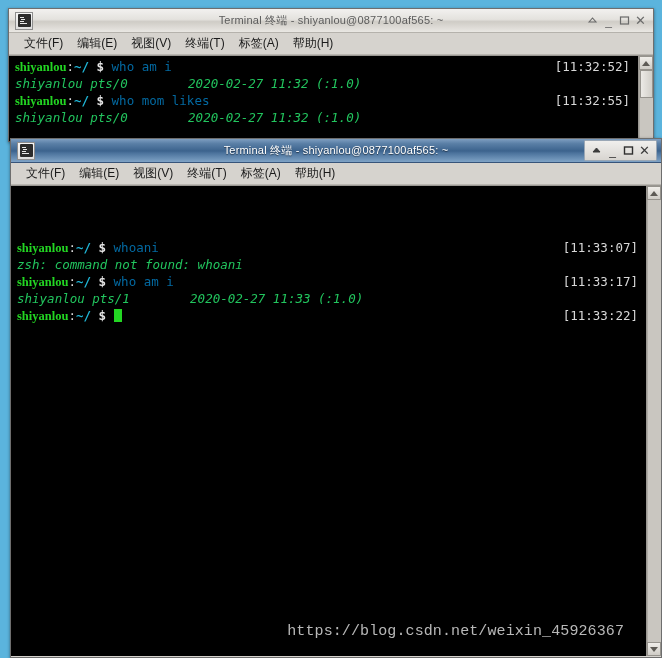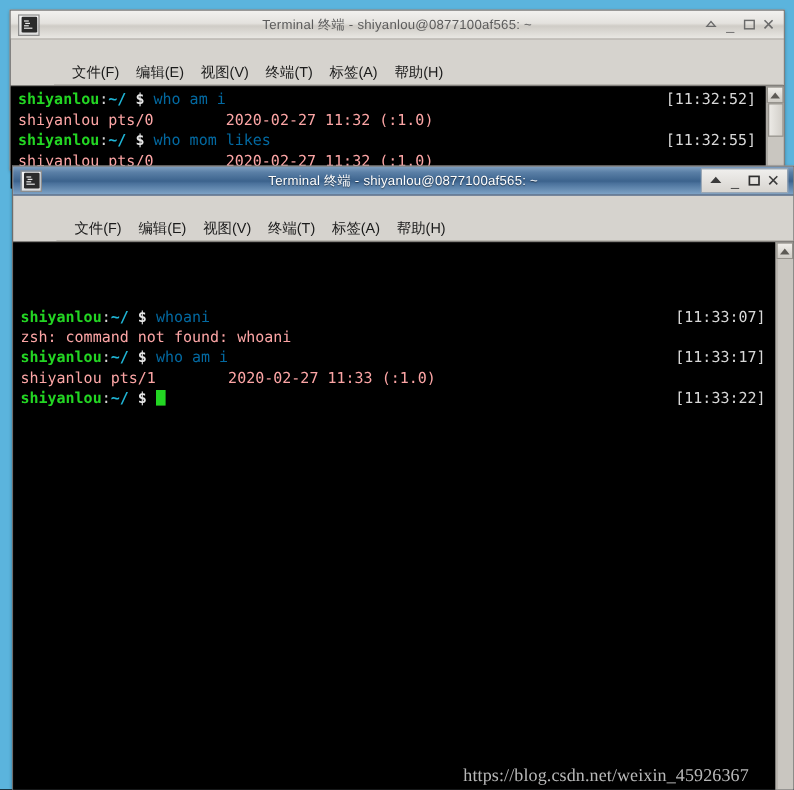--- a/index.html
+++ b/index.html
@@ -122,28 +122,27 @@
     color: #3b3b3b;
   }
   .wbtn.shade svg { display:block; }
   .wbtn.min { font-weight: 400; }
   .wbtn.max svg { display:block; }
   .wbtn.close { font-size: 13px; font-weight: 400; }
   .titlebar.inactive .wbtn { color: #6a6a6a; }
 
   
   .menubar {
-    height: 38px;
-    display: flex;
-    align-items: flex-end;
+    height: 22px;
+    display: flex;
+    align-items: center;
     background: #d6d3ce;
     border-bottom: 1px solid #b9b6b0;
     padding-left: 8px;
     box-sizing: border-box;
-    margin-left: 36px;
   }
   .menu-item {
     font-size: 12px;
     color: #1b1b1b;
     padding: 1px 7px 1px 7px;
     white-space: nowrap;
     cursor: default;
   }
 
   
@@ -165,26 +164,26 @@
     position: relative;
     white-space: pre;
   }
   .line { position: relative; height: 17px; white-space: pre; }
   .stamp {
     position: absolute;
     right: 8px;
     top: 0;
     color: #d8d8d8;
   }
-  .c-user  { color: #23d623; font-weight: bold; }
+  .c-user  { color: #23d623; font-weight: bold; font-family: Liberation Serif, serif; }
   .c-colon { color: #d8d8d8; }
   .c-path  { color: #1fb5d6; font-weight: bold; }
   .c-sign  { color: #e6e6e6; font-weight: bold; }
   .c-cmd   { color: #0369a1; }
-  .c-out   { color: #fca5a5; }
+  .c-out   { color: #22c55e; font-style: italic; }
   .cursor {
     display: inline-block;
     width: 8px;
     height: 13px;
     background: #23d623;
     vertical-align: -2px;
   }
 
   
   .vscroll {
@@ -246,21 +245,21 @@
   }
   #window-2 .term-wrap { height: 471px; }
 
   
   .watermark {
     position: absolute;
     right: 22px;
     bottom: 16px;
     color: #c8c8c8;
     font-size: 15px;
-    font-family: Liberation Serif, serif;
+    font-family: Liberation Mono, monospace;
     letter-spacing: .1px;
     white-space: nowrap;
     opacity: .92;
   }
 </style>
 </head>
 <body>
 
 <div id="desktop" style="background: rgb(91, 180, 221);"></div>
 

